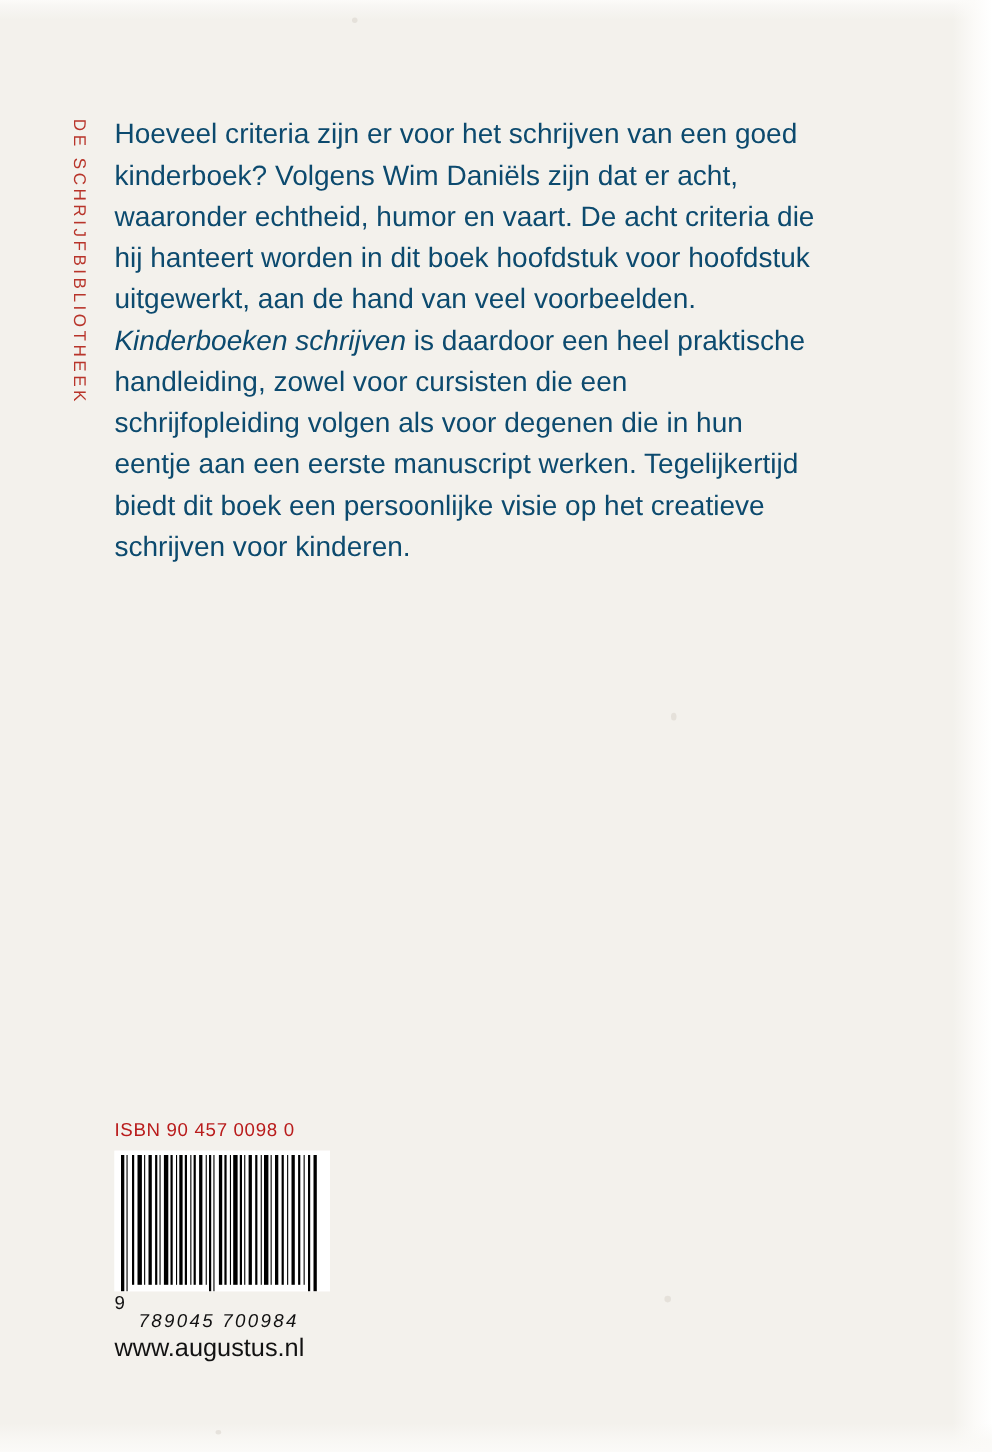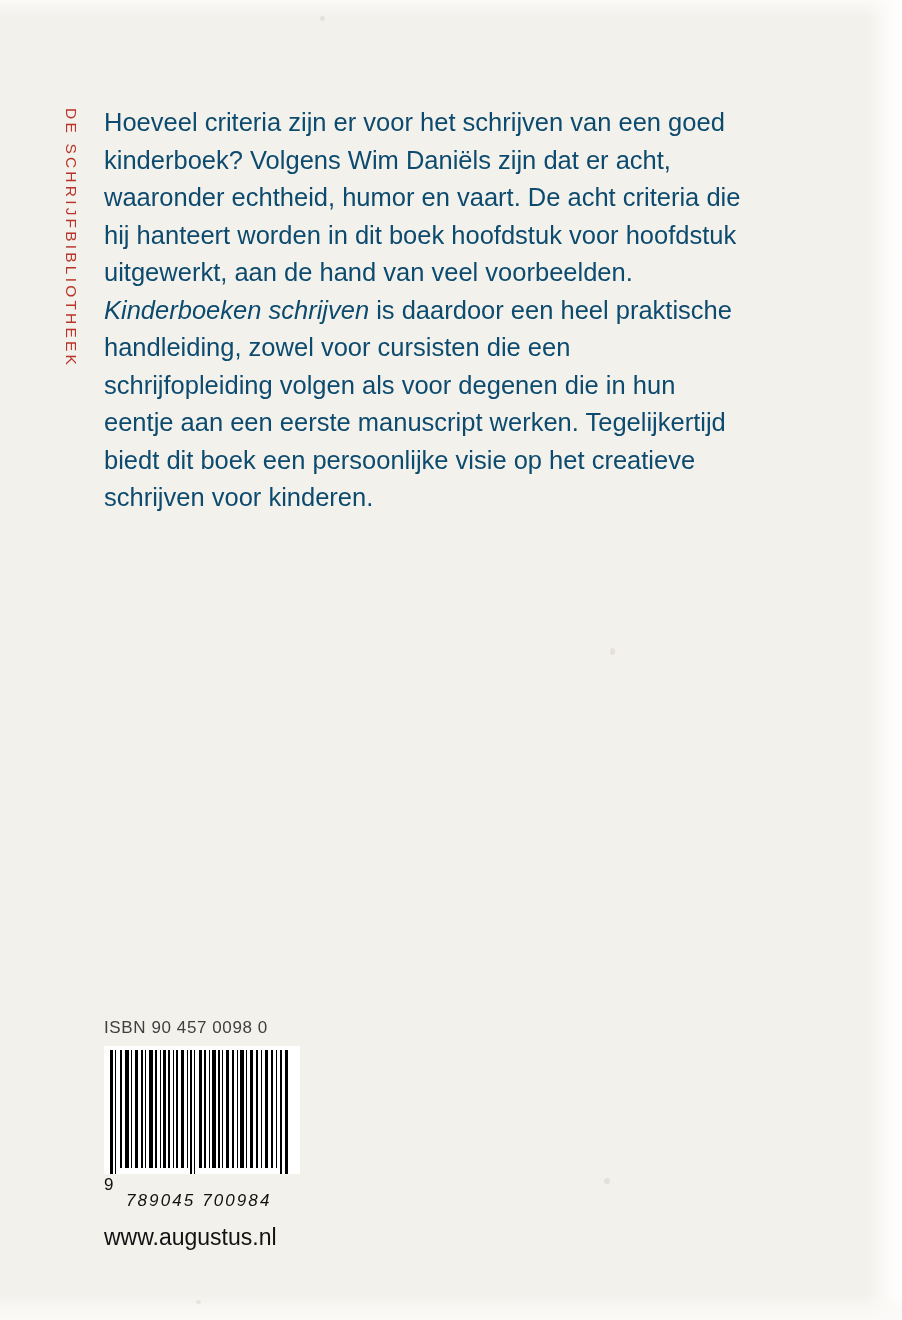--- a/index.html
+++ b/index.html
@@ -85,21 +85,21 @@
 
   
   .barcode-block {
     position: absolute;
     left: 104px;
     top: 1018px;
     width: 200px;
   }
   .isbn-text {
     font-size: 17px;
-    color: #404040;
+    color: #b91c1c;
     letter-spacing: 0.6px;
     margin-bottom: 8px;
     font-family: "Liberation Sans", sans-serif;
   }
   .barcode {
     position: relative;
     width: 196px;
     height: 128px;
     background: #ffffff;
   }
@@ -127,21 +127,20 @@
     letter-spacing: 2.1px;
     font-style: italic;
   }
   .website {
     position: absolute;
     left: 104px;
     top: 1212px;
     font-size: 23px;
     color: #121212;
     font-family: "Liberation Sans", sans-serif;
-    margin-top: 12px;
   }
 
   
   .speck {
     position: absolute;
     background: #d8d4cc;
     border-radius: 50%;
     opacity: 0.55;
     pointer-events: none;
   }

